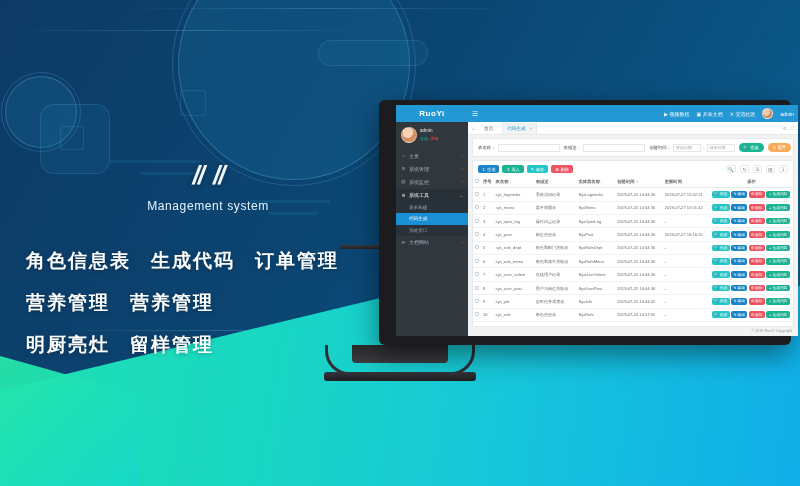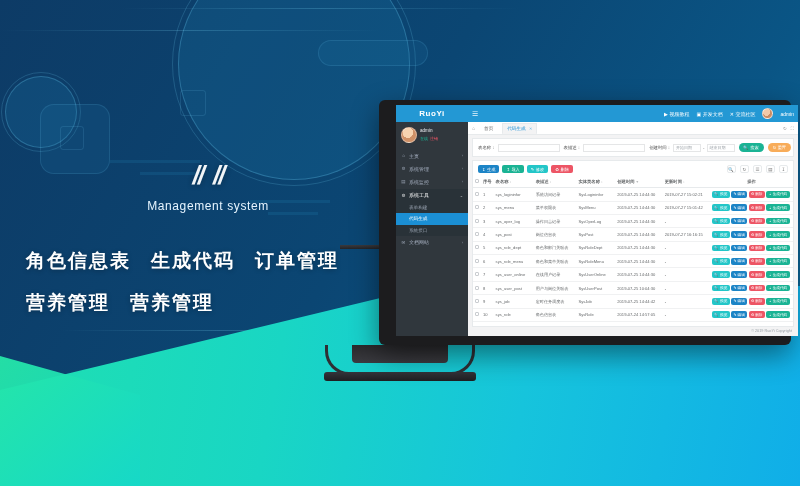--- a/index.html
+++ b/index.html
@@ -317,20 +317,24 @@
 
   <div class="features">
     <div class="feat-row">
       <span>角色信息表</span>
       <span>生成代码</span>
       <span>订单管理</span>
     </div>
     <div class="feat-row">
       <span>营养管理</span>
       <span>营养管理</span>
+    </div>
+    <div class="feat-row">
+      <span>明厨亮灶</span>
+      <span>留样管理</span>
     </div>
   </div>
 
   <div class="mon-foot"></div>
   <div class="mon-stand"></div>
   <div class="mon-neck"></div>
   <div class="mon-base"></div>
 
   <div class="monitor">
     <div class="screen">

